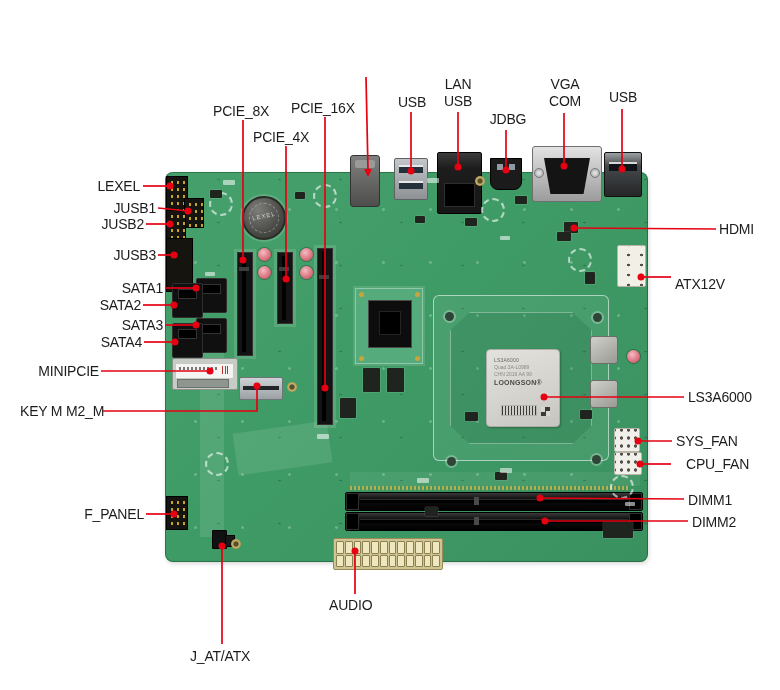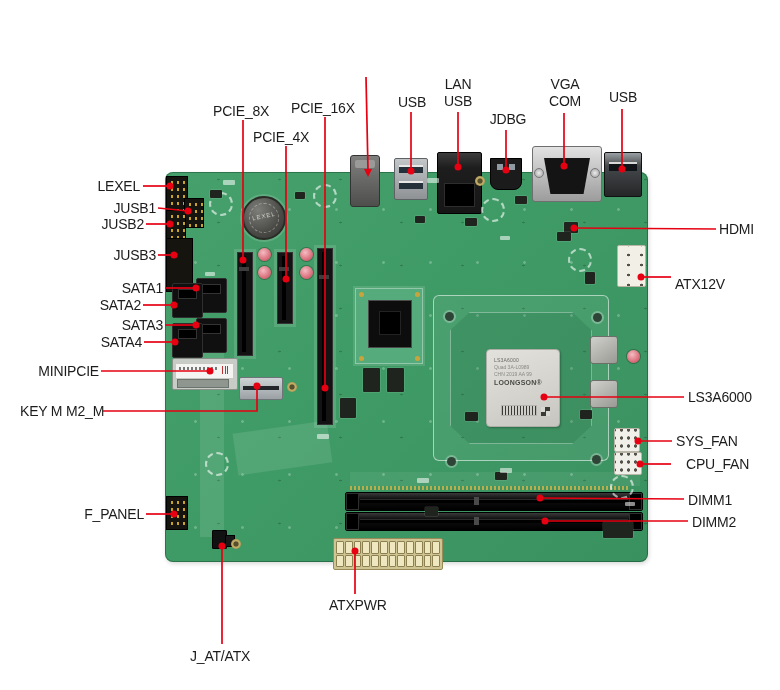--- a/index.html
+++ b/index.html
@@ -342,21 +342,21 @@
   <div class="lbl" style="left:606px;top:89px;width:34px;text-align:center;">USB</div>
 
   <div class="lbl" style="left:719px;top:221px;width:45px;">HDMI</div>
   <div class="lbl" style="left:675px;top:268px;width:60px;margin-top:8px;">ATX12V</div>
   <div class="lbl" style="left:688px;top:389px;width:70px;">LS3A6000</div>
   <div class="lbl" style="left:676px;top:433px;width:66px;">SYS_FAN</div>
   <div class="lbl" style="left:675px;top:456px;width:68px;margin-left:11px;">CPU_FAN</div>
   <div class="lbl" style="left:688px;top:492px;width:56px;">DIMM1</div>
   <div class="lbl" style="left:692px;top:514px;width:56px;">DIMM2</div>
 
-  <div class="lbl" style="left:329px;top:597px;width:70px;">ATXPWR</div>
+  <div class="lbl" style="left:329px;top:597px;width:70px;">AUDIO</div>
   <div class="lbl" style="left:190px;top:648px;width:85px;">J_AT/ATX</div>
 
   <svg id="leaders" width="780" height="690" viewBox="0 0 780 690">
       <polyline points="143,186 170,186" fill="none" stroke="#e60012" stroke-width="1.7"></polyline>
       <circle cx="170" cy="186" r="3.5" fill="#e60012"></circle>
       <polyline points="158,208 188,211" fill="none" stroke="#e60012" stroke-width="1.7"></polyline>
       <circle cx="188" cy="211" r="3.5" fill="#e60012"></circle>
       <polyline points="146,224 170,224" fill="none" stroke="#e60012" stroke-width="1.7"></polyline>
       <circle cx="170" cy="224" r="3.5" fill="#e60012"></circle>
       <polyline points="158,255 174,255" fill="none" stroke="#e60012" stroke-width="1.7"></polyline>

